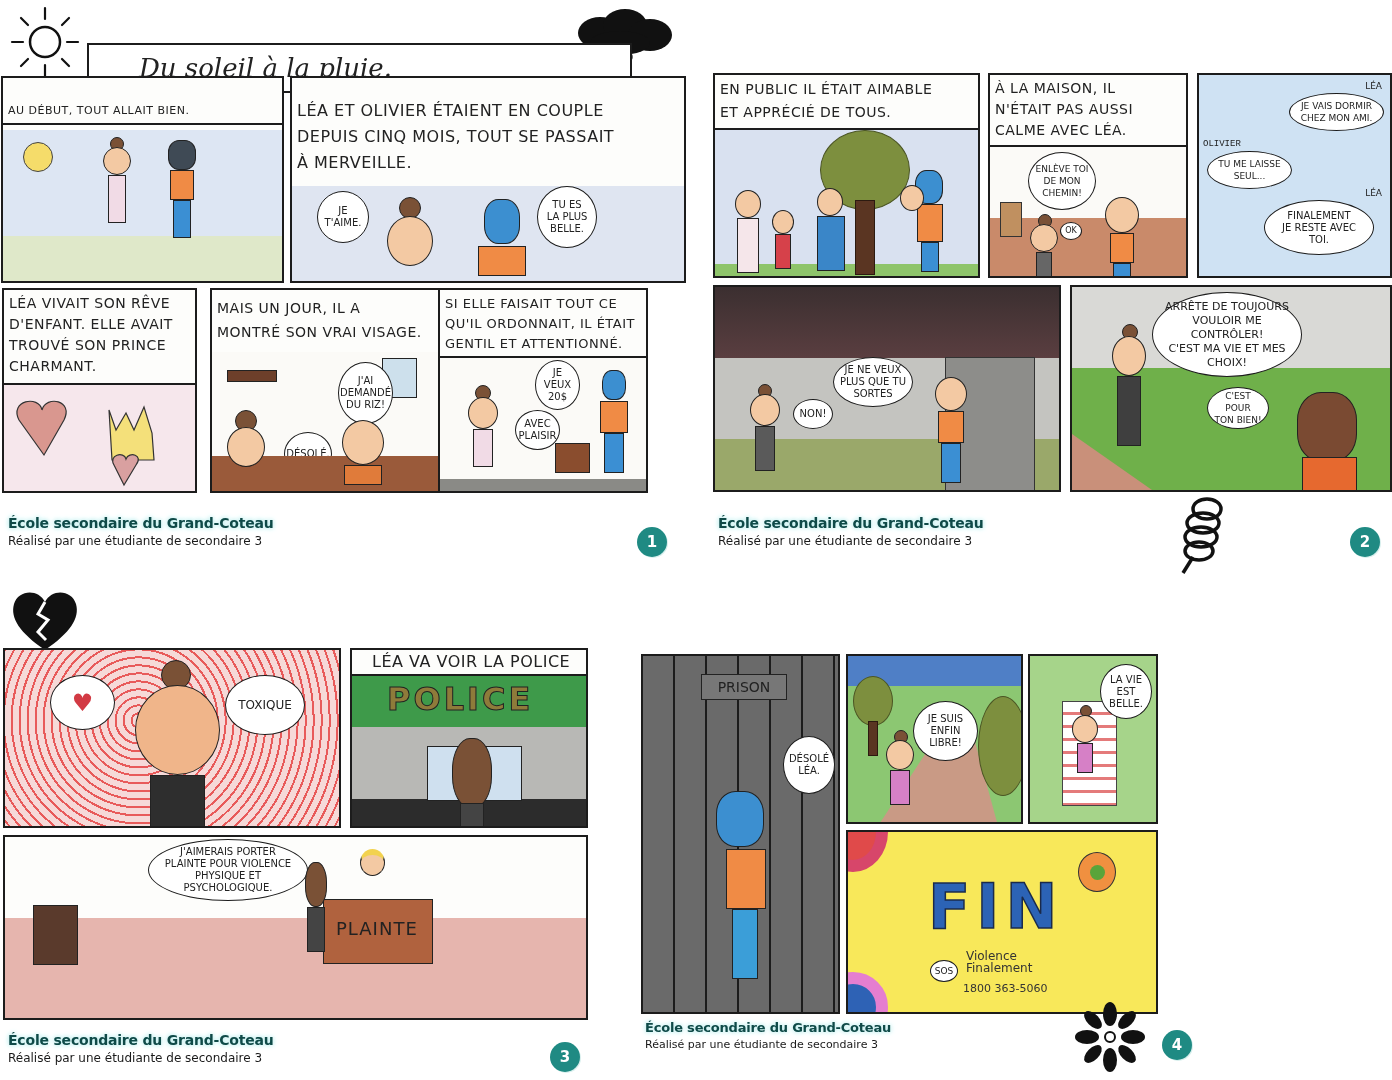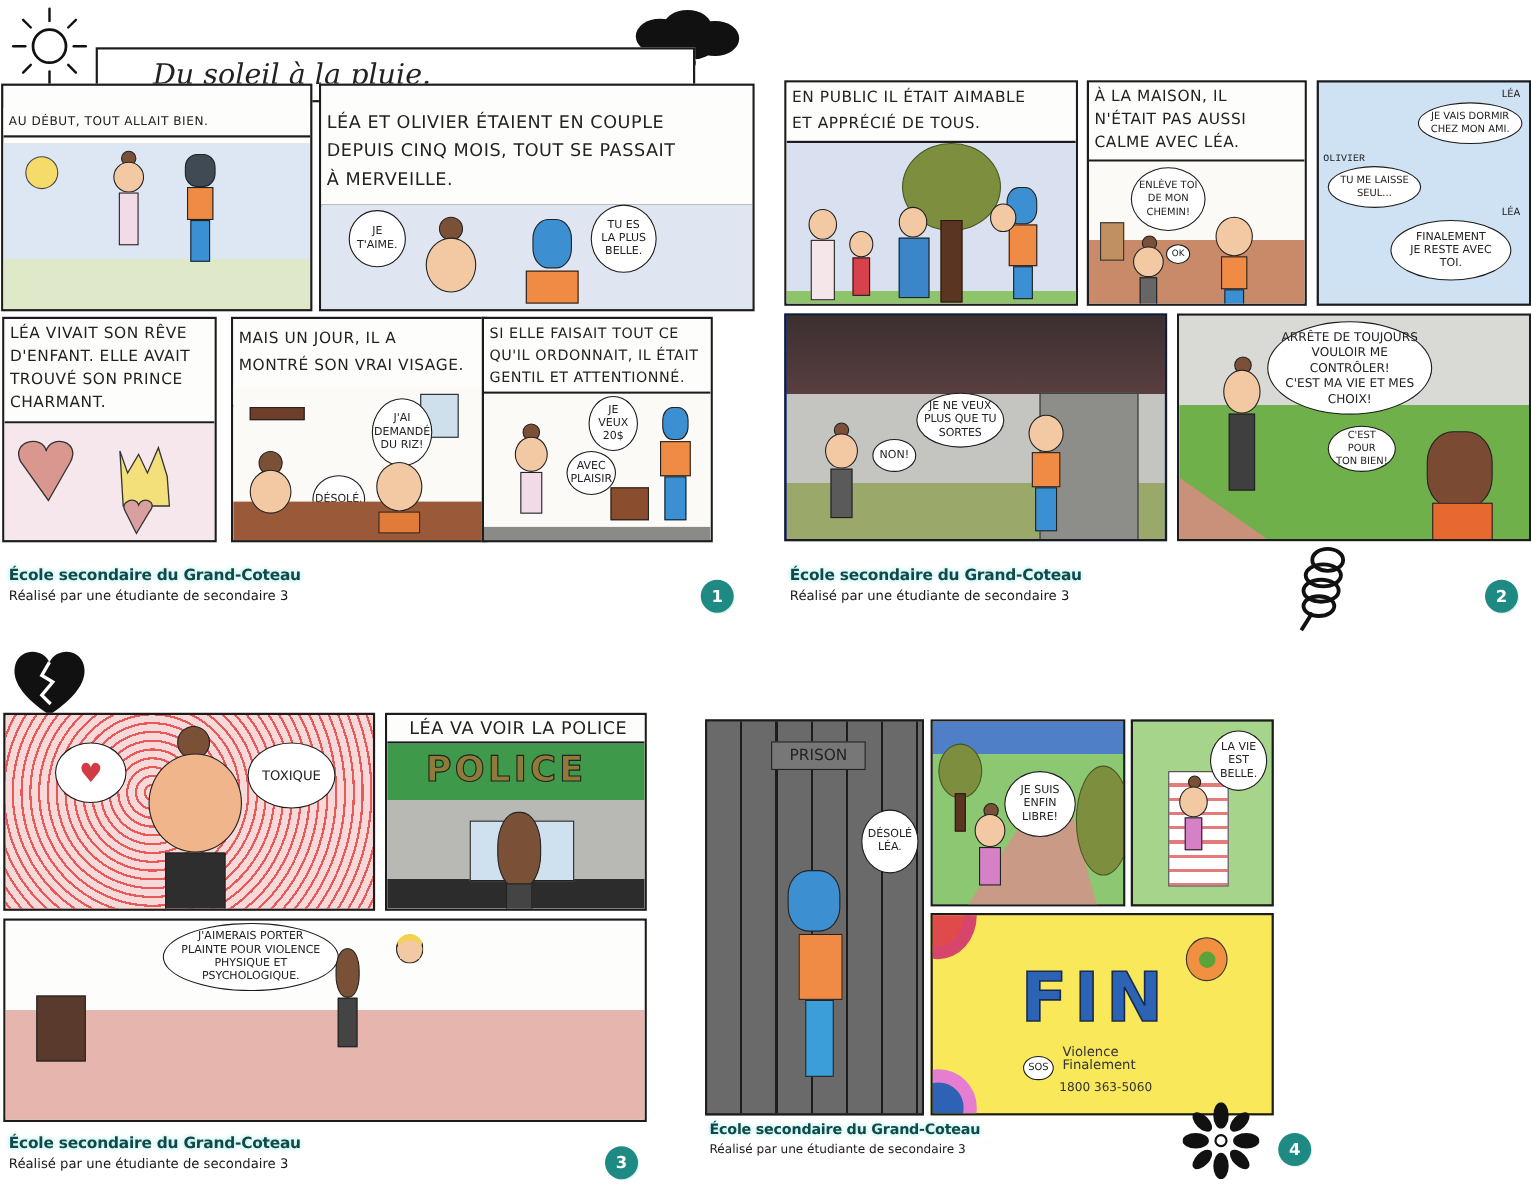--- a/index.html
+++ b/index.html
@@ -382,20 +382,23 @@
       </div>
     </div>
   </div>
 
   <div class="panel" style="left:3px;top:255px;width:585px;height:185px;">
     <div class="scene" style="top:0;background:linear-gradient(#fdfdfb 0 45%, #e6b5ae 45%);">
       <div class="bubble" style="left:143px;top:2px;width:160px;height:62px;font-size:10px;">J'aimerais porter
 plainte pour violence
 physique et psychologique.</div>
       <div style="position:absolute;left:28px;top:68px;width:45px;height:60px;background:#5a3a2c;border:1px solid #222;"></div>
+      <div style="position:absolute;left:318px;top:62px;width:110px;height:65px;background:#b0623e;border:1.5px solid #222;">
+        <div style="position:absolute;left:12px;top:18px;font-size:18px;color:#222;letter-spacing:1px;">PLAINTE</div>
+      </div>
       <div class="fig" style="left:355px;top:12px;">
         <div class="head" style="width:25px;height:27px;background:#f3c9a3;border-top:6px solid #f2d24f;"></div>
       </div>
       <div class="fig" style="left:300px;top:25px;">
         <div class="bun" style="left:0;top:0;width:22px;height:45px;border-radius:45%;"></div>
         <div class="body" style="left:2px;top:45px;width:18px;height:45px;background:#444;"></div>
       </div>
     </div>
   </div>
 

